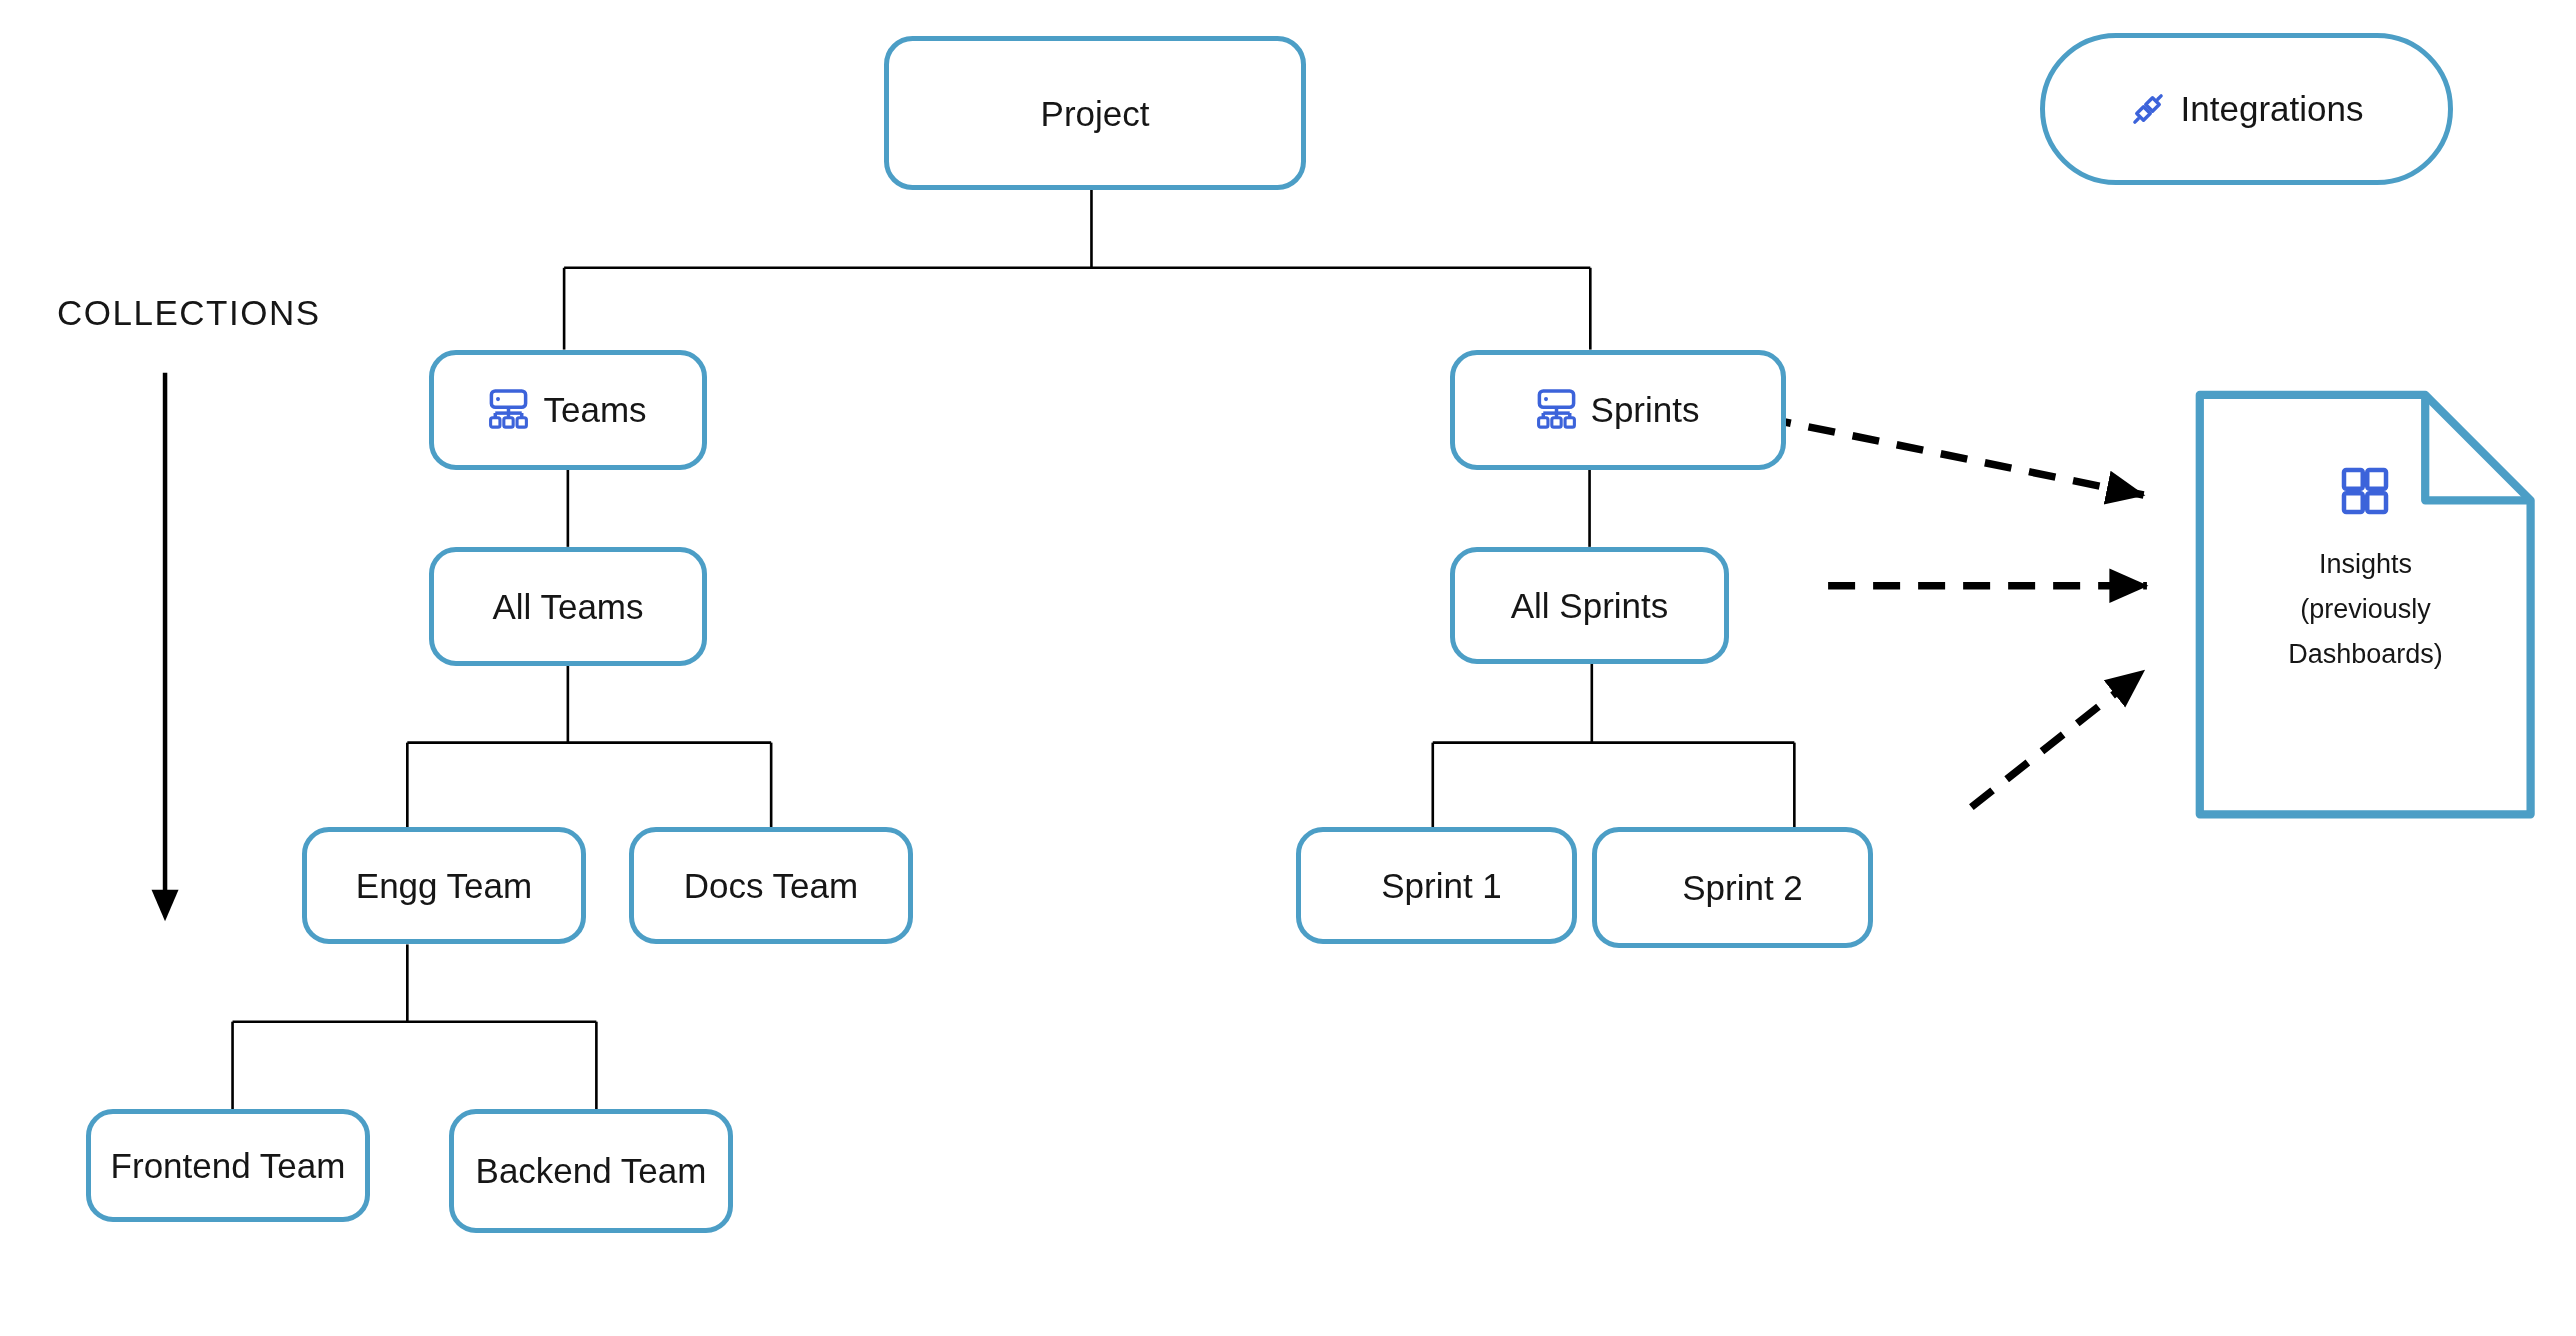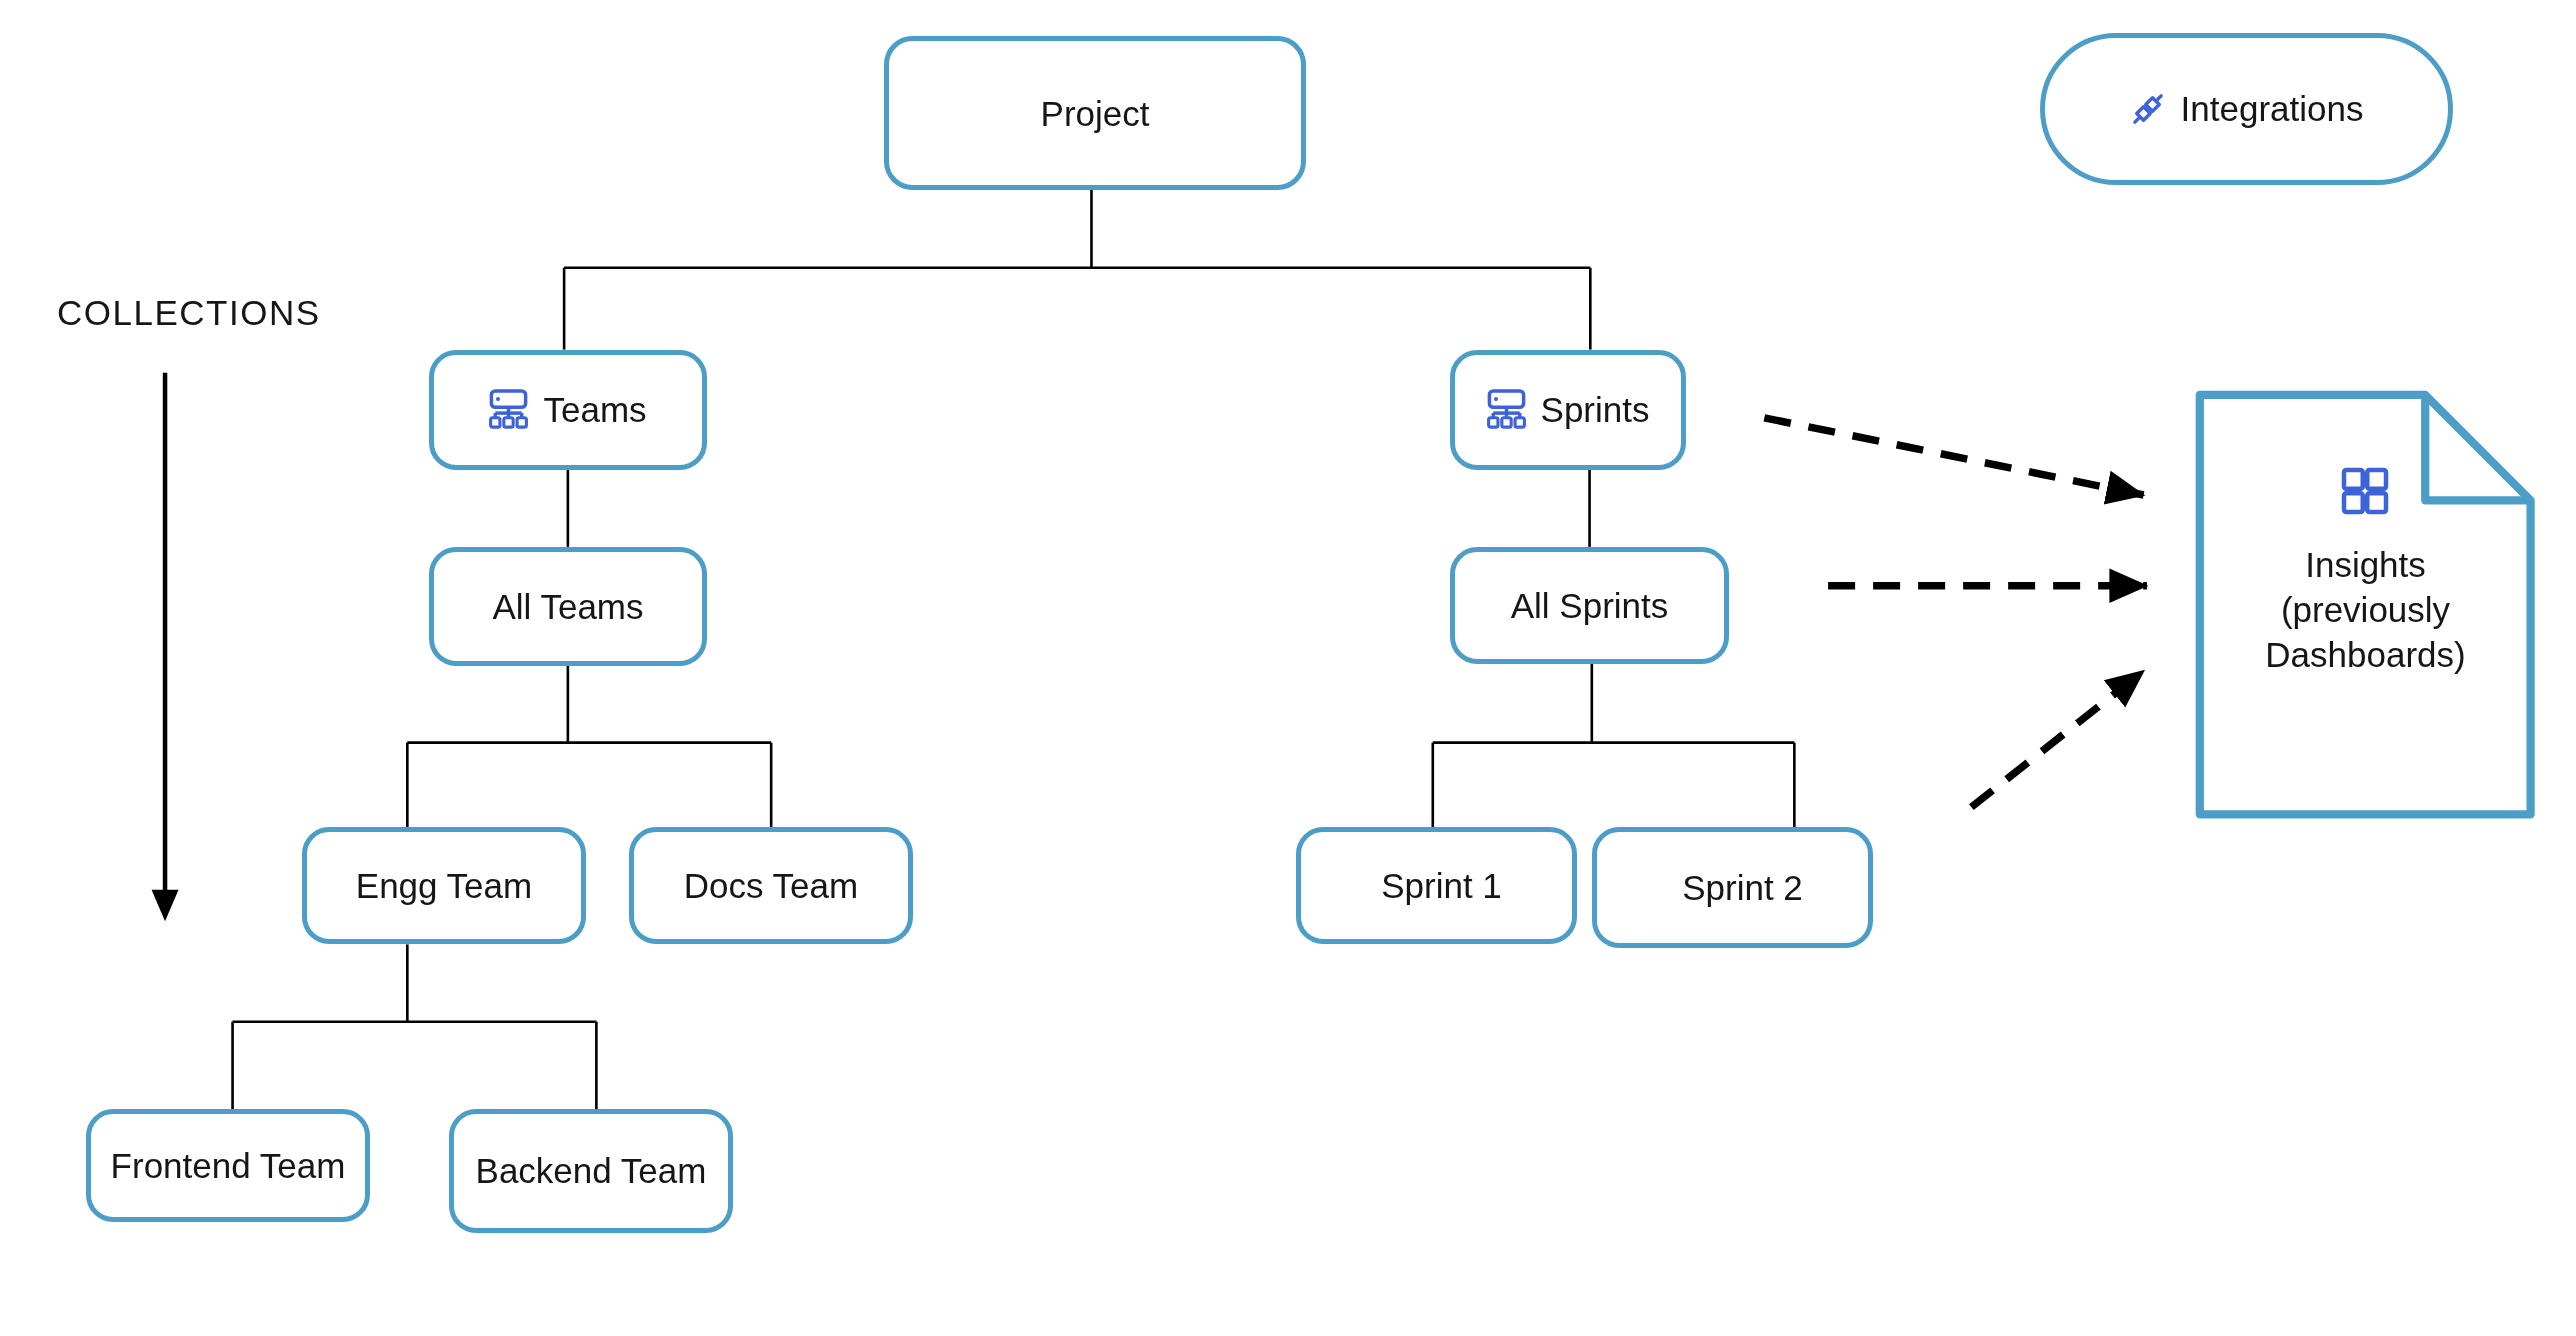--- a/index.html
+++ b/index.html
@@ -36,21 +36,21 @@
   .node .icon{display:flex;align-items:center;justify-content:center;color:var(--icon-blue);}
   .node-project{border-radius:28.5px;flex-direction:column;gap:0;line-height:47px;}
   .node-pill{border-radius:77px;}
   .collections-label{
     position:absolute;left:57px;top:293px;
     font-size:35px;letter-spacing:1.5px;color:var(--text);
   }
   .doc-icon{position:absolute;left:2341px;top:467px;width:48px;height:48px;color:var(--icon-blue);}
   .doc-text{
     position:absolute;left:2196px;top:542px;width:339px;
-    text-align:center;font-size:35px;line-height:45px;color:var(--text);
+    text-align:center;font-size:27px;line-height:45px;color:var(--text);
   }
 </style>
 </head>
 <body>
 
 <div class="canvas">
 
   <svg class="overlay" viewBox="0 0 3434 1781">
     <defs>
       <marker id="ah" markerUnits="userSpaceOnUse" markerWidth="60" markerHeight="52" refX="50" refY="25" orient="auto">
@@ -123,21 +123,21 @@
         <path d="M8 31 H42"></path>
         <path d="M8 31 V37 M25 31 V37 M42 31 V37"></path>
         <rect x="2" y="37" width="12" height="12" rx="2.5" stroke-width="4"></rect>
         <rect x="19" y="37" width="12" height="12" rx="2.5" stroke-width="4"></rect>
         <rect x="36" y="37" width="12" height="12" rx="2.5" stroke-width="4"></rect>
       </svg>
     </span>
     <span>Teams</span>
   </div>
 
-  <div class="node" style="left:1450px;top:350px;width:236px;height:120px;">
+  <div class="node" style="left:1450px;top:350px;width:336px;height:120px;">
     <span class="icon">
       <svg width="39" height="42" viewBox="0 0 50 54" fill="none" stroke="currentColor" stroke-width="4.5" stroke-linejoin="round">
         <rect x="3" y="2.5" width="44" height="21" rx="5"></rect>
         <circle cx="11.5" cy="13" r="2.6" fill="currentColor" stroke="none"></circle>
         <path d="M25 23.5 V31"></path>
         <path d="M8 31 H42"></path>
         <path d="M8 31 V37 M25 31 V37 M42 31 V37"></path>
         <rect x="2" y="37" width="12" height="12" rx="2.5" stroke-width="4"></rect>
         <rect x="19" y="37" width="12" height="12" rx="2.5" stroke-width="4"></rect>
         <rect x="36" y="37" width="12" height="12" rx="2.5" stroke-width="4"></rect>

